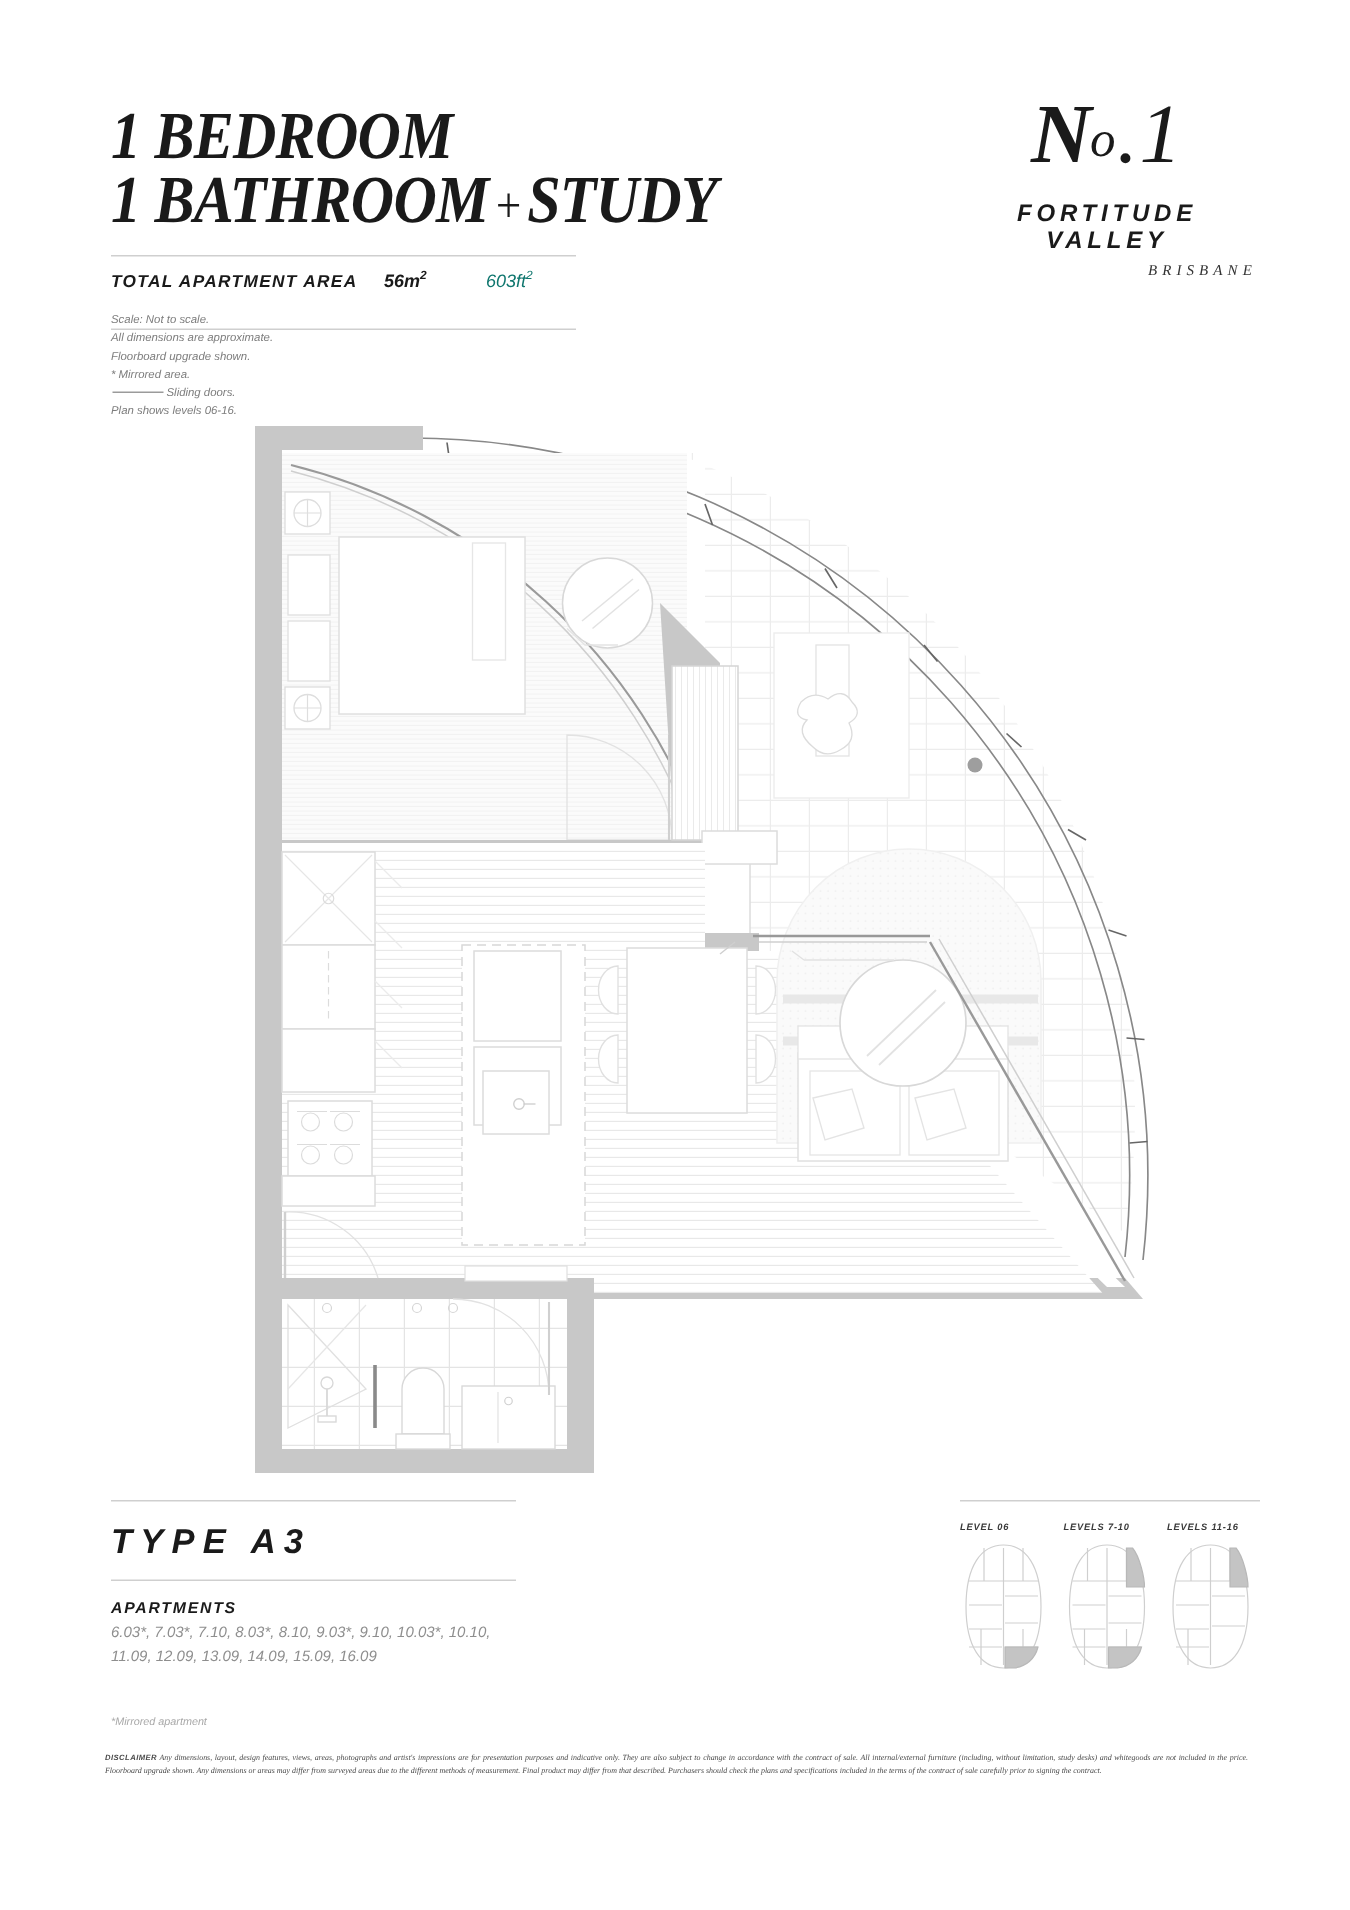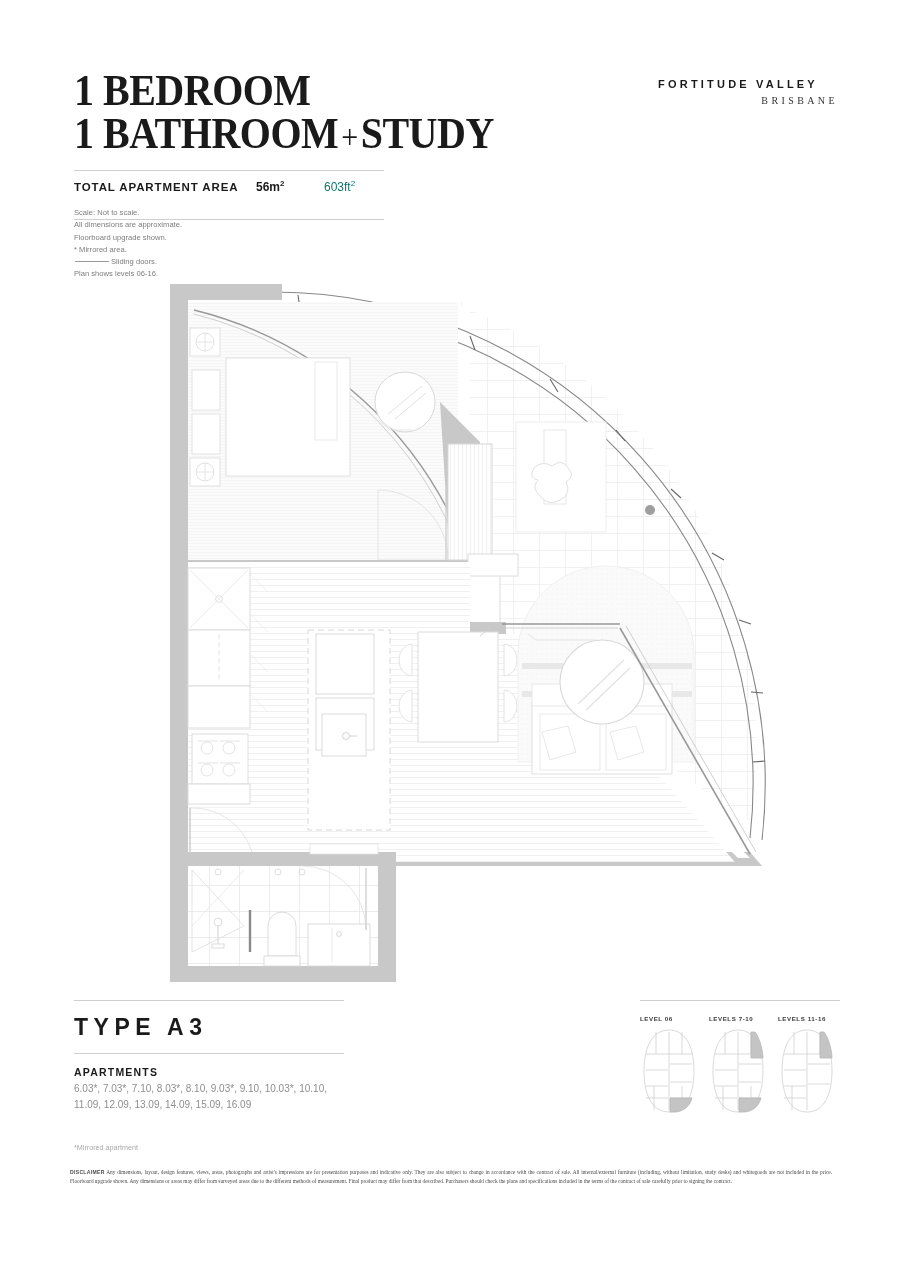--- a/index.html
+++ b/index.html
@@ -3,21 +3,21 @@
 <meta charset="utf-8">
 <style>
   * { box-sizing: border-box; margin: 0; padding: 0; }
   html, body {
     width: 900px; height: 1273px;
     background: #ffffff;
     font-family: "Liberation Sans", sans-serif;
     color: #2b2b2b;
     overflow: hidden;
   }
-  .page { position: relative; width: 900px; height: 927px; }
+  .page { position: relative; width: 900px; height: 927px; font-style: italic; }
 
   
   .title-block { position: absolute; left: 74px; top: 66px; }
   .title-line {
     font-family: "Liberation Serif", serif;
     font-weight: bold;
     font-size: 40px;
     letter-spacing: -0.5px;
     line-height: 1.08;
     color: #1a1a1a;
@@ -32,21 +32,21 @@
     font-family: "Liberation Serif", serif;
     font-size: 56px;
     line-height: 1;
     letter-spacing: 1px;
     color: #1a1a1a;
     font-weight: normal;
   }
   .logo-main .no { font-weight: bold; letter-spacing: -1px; }
   .logo-main .sup { font-size: 34px; vertical-align: 4px; }
   .logo-sub1 {
-    font-size: 11px; letter-spacing: 3.2px; font-weight: bold;
+    font-size: 16px; letter-spacing: 3.2px; font-weight: bold;
     color: #1a1a1a; margin-top: 16px;
   }
   .logo-sub2 {
     font-family: "Liberation Serif", serif;
     font-size: 10px; letter-spacing: 3.4px; color: #333; margin-top: 5px; text-align: right;
   }
 
   
   .area-row {
     position: absolute; left: 74px; top: 170px; width: 310px;
@@ -99,20 +99,21 @@
 <body>
 
 <div class="page">
 
   <div class="title-block">
     <div class="title-line">1 BEDROOM</div>
     <div class="title-line"><span>1 BATHROOM</span><span class="plus">+</span><span>STUDY</span></div>
   </div>
 
   <div class="logo-block">
+    <div class="logo-main"><span class="no">N</span><span class="sup">o</span><span>.</span><span>1</span></div>
     <div class="logo-sub1">FORTITUDE VALLEY</div>
     <div class="logo-sub2">BRISBANE</div>
   </div>
 
   <div class="area-row">
     <div class="area-label">TOTAL APARTMENT AREA</div>
     <div class="area-metric"><span>56m</span><span class="sup-small">2</span></div>
     <div class="area-imperial"><span>603ft</span><span class="sup-small">2</span></div>
   </div>
 

